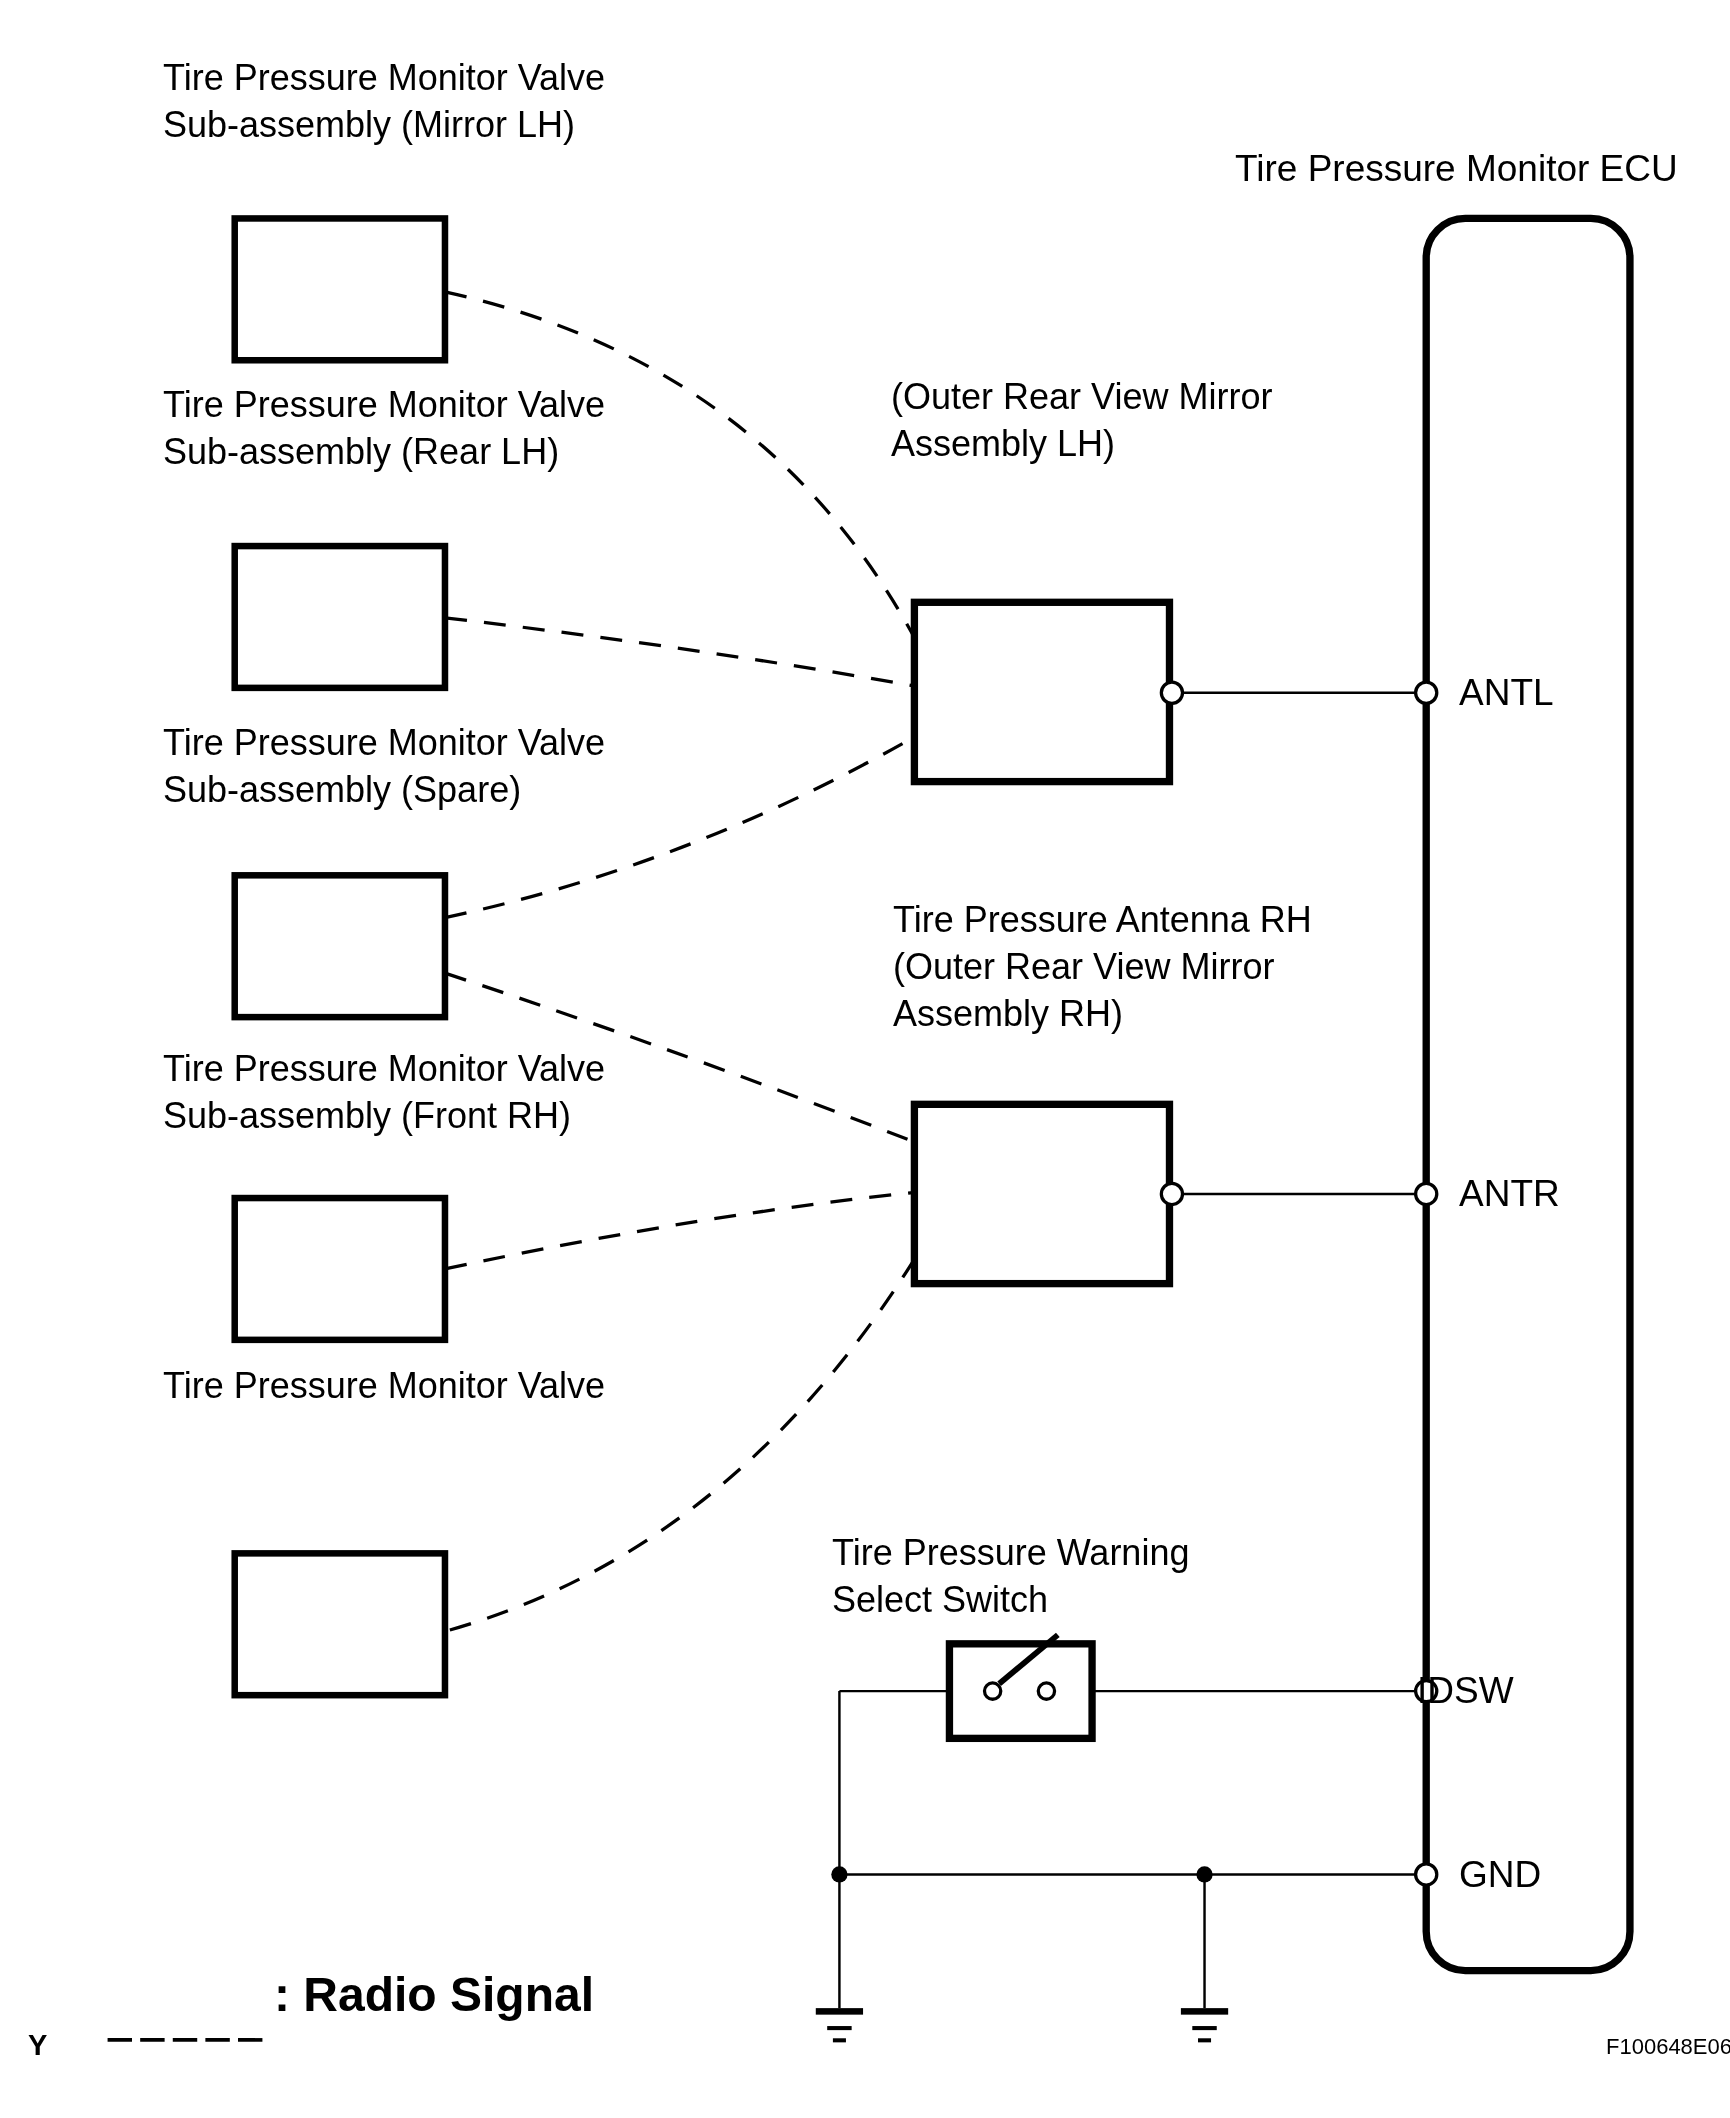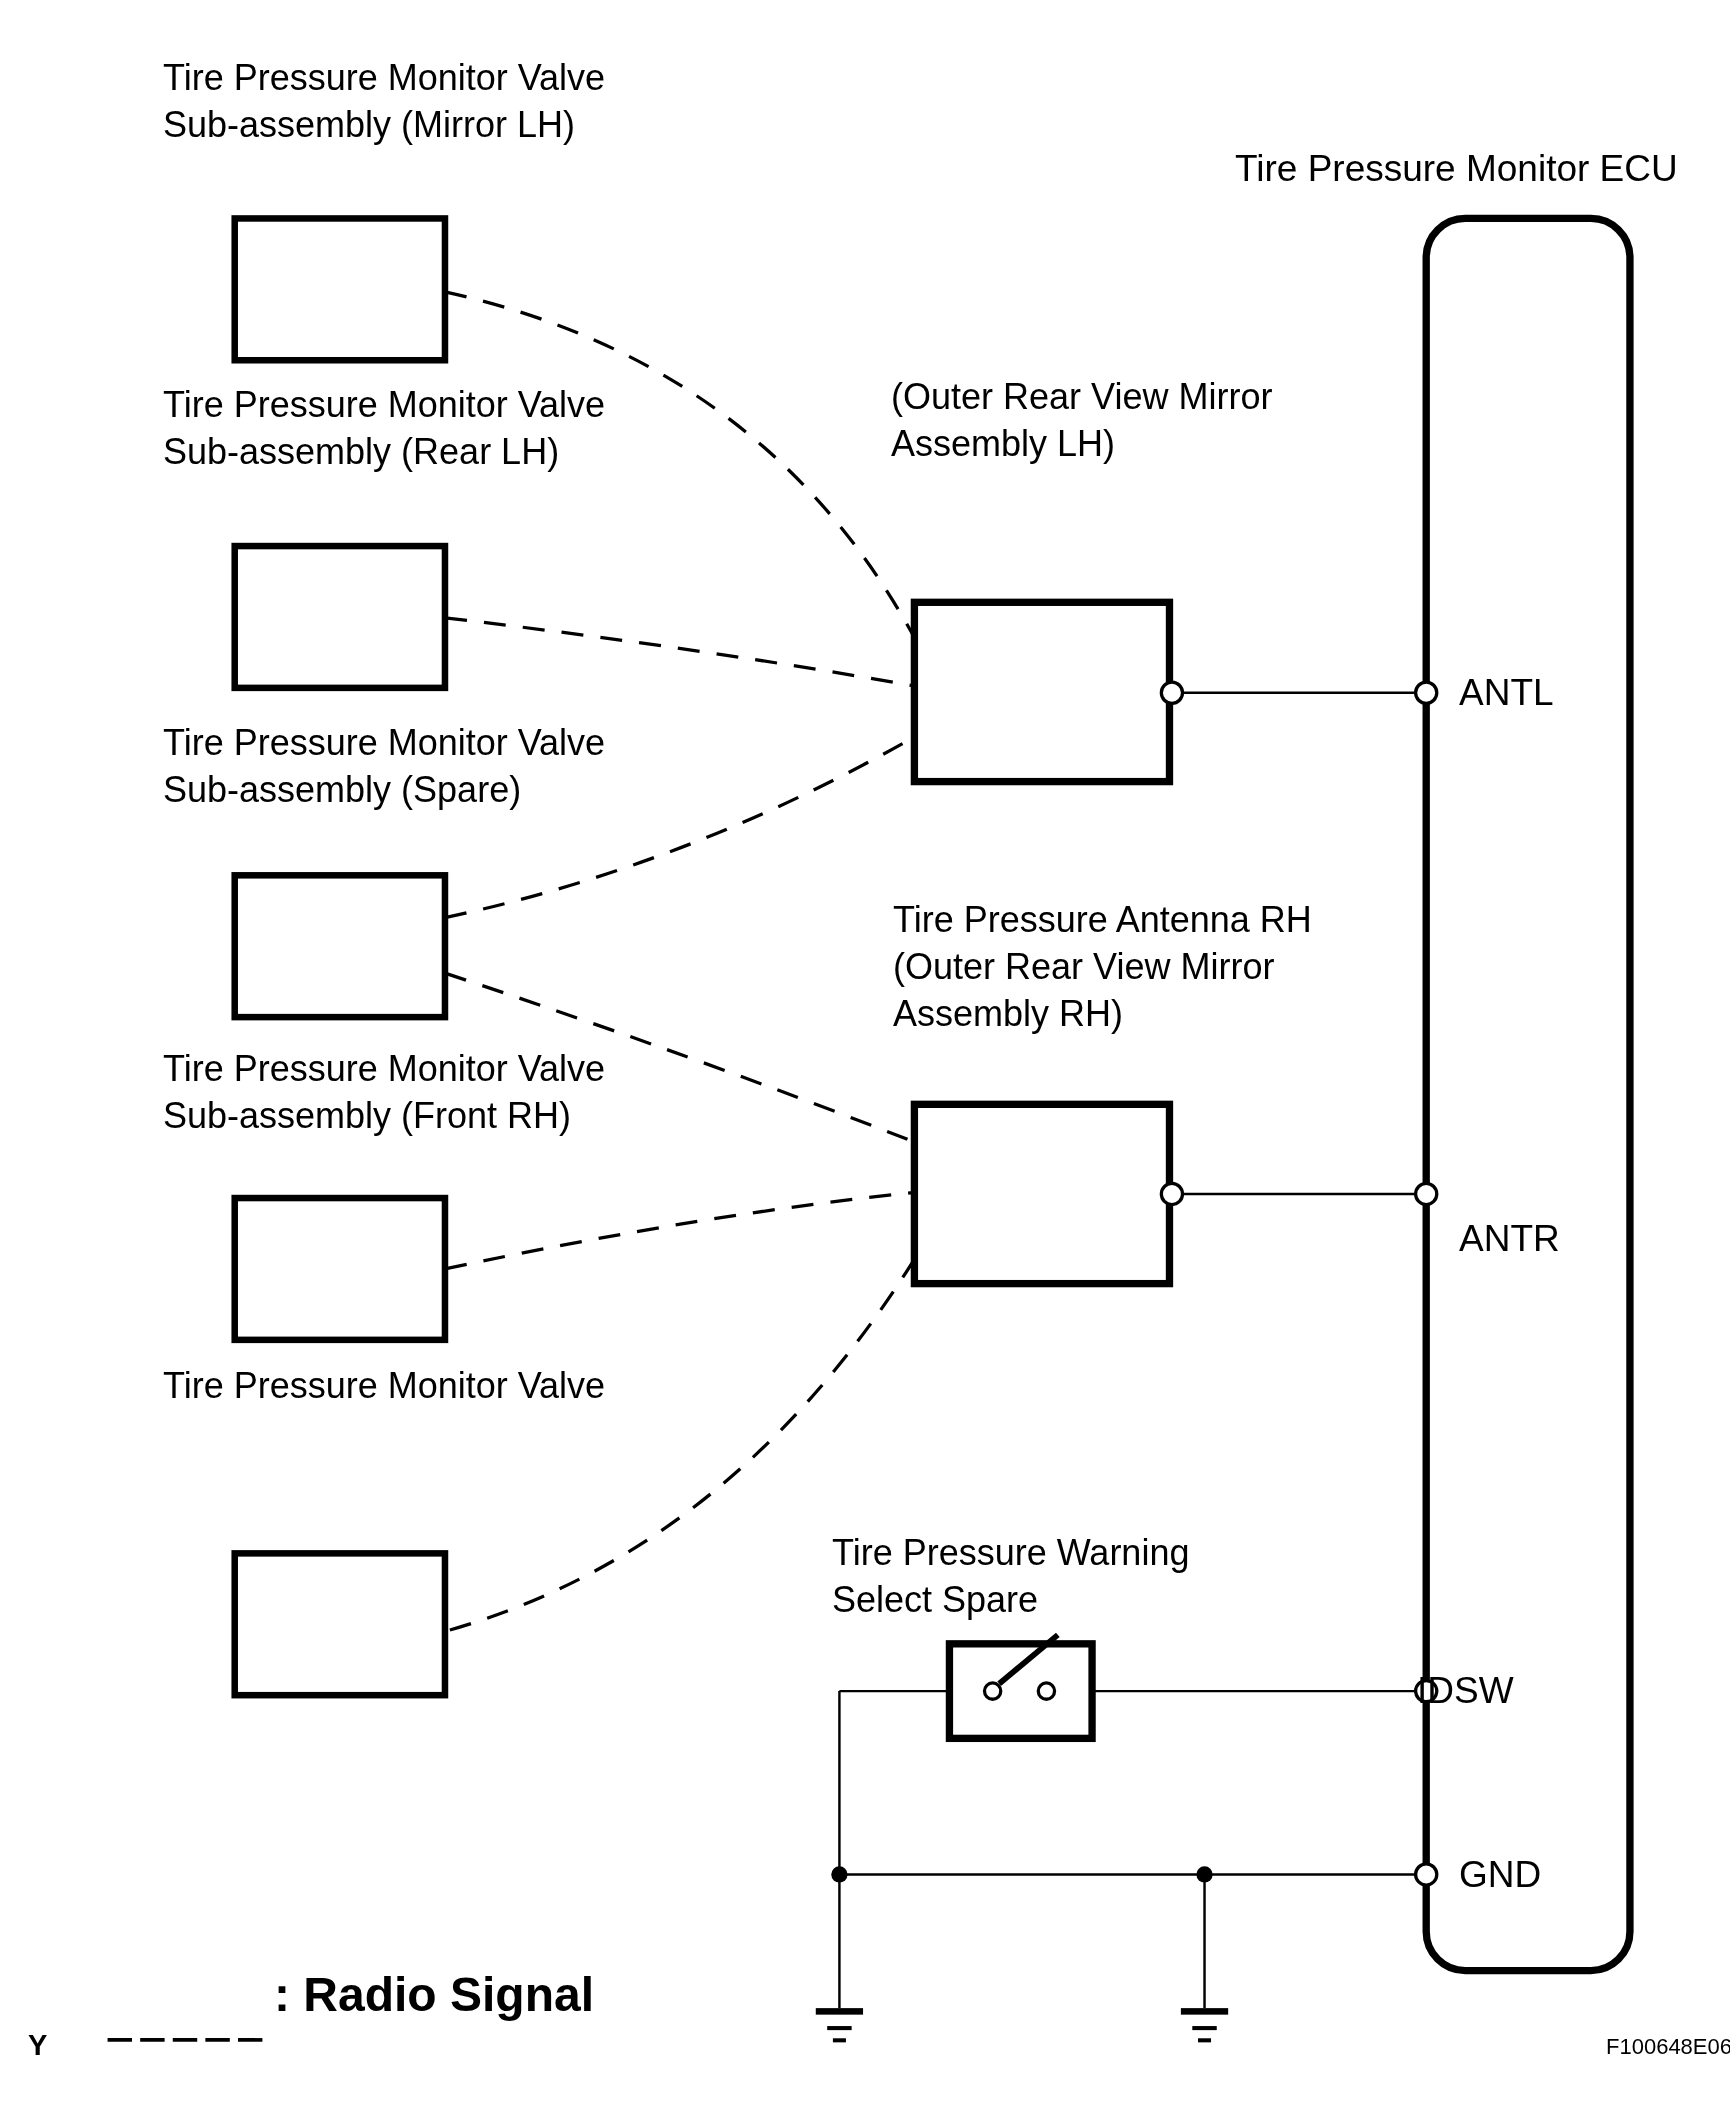--- a/index.html
+++ b/index.html
@@ -170,27 +170,27 @@
     <div>Assembly LH)</div>
   </div>
   <div class="lbl" style="left:893px; top:896px;">
     <div>Tire Pressure Antenna RH</div>
     <div>(Outer Rear View Mirror</div>
     <div>Assembly RH)</div>
   </div>
 
   <div class="lbl" style="left:832px; top:1493px;margin-top:36px;">
     <div>Tire Pressure Warning</div>
-    <div>Select Spare</div>
+    <div>Select Switch</div>
   </div>
 
   <div class="ecu-title">Tire Pressure Monitor ECU</div>
 
   <div class="term-lbl" style="left:1459px; top:669px;">ANTL</div>
-  <div class="term-lbl" style="left:1459px; top:1170px;margin-top:45px;">ANTR</div>
+  <div class="term-lbl" style="left:1459px; top:1170px;">ANTR</div>
   <div class="term-lbl" style="left:1417px; top:1667px;">IDSW</div>
   <div class="term-lbl" style="left:1459px; top:1851px;">GND</div>
 
   <div class="legend-lbl">: Radio Signal</div>
 
   <div class="page-marker">Y</div>
   <div class="figure-code">F100648E06</div>
 
 </div>
 

